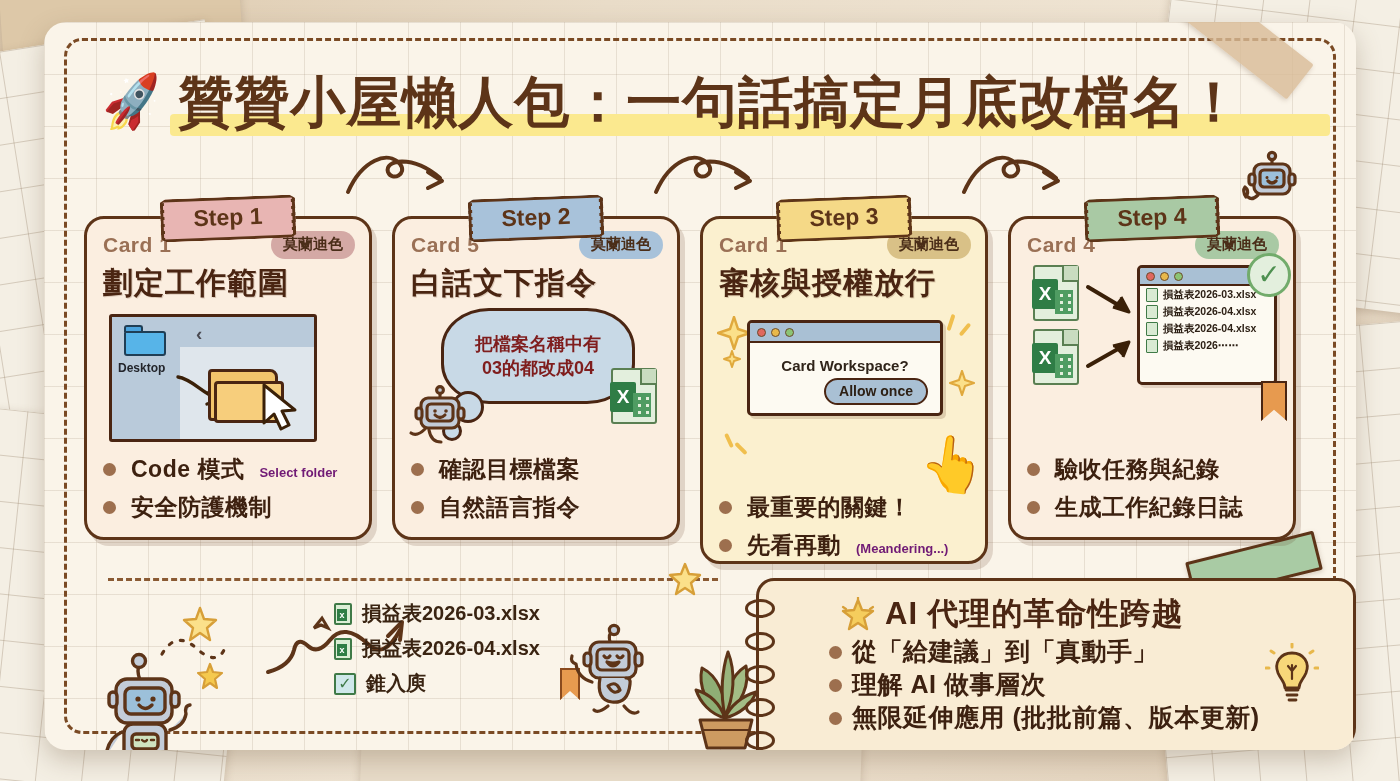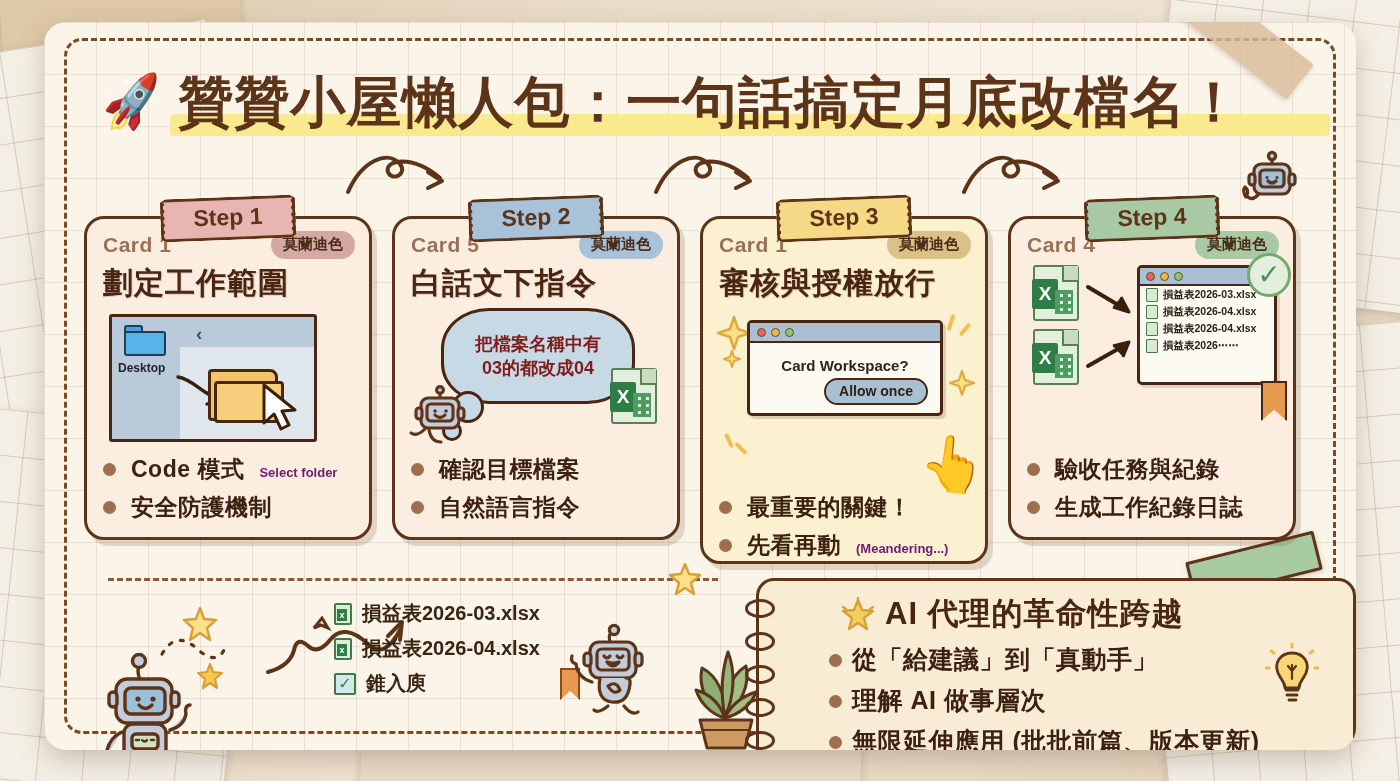--- a/index.html
+++ b/index.html
@@ -287,21 +287,21 @@
   .rings { position:absolute; left: -14px; top: 18px; }
   .ring {
     width: 30px; height: 19px; border: 3px solid #5d3418;
     border-radius: 50%; margin-bottom: 14px; background: transparent;
   }
   .panel-title {
     display:flex; align-items:center; gap: 10px;
     font-size: 31px; font-weight:700; color:#4a2512; letter-spacing:1px;
     margin-left: 30px; margin-top: 2px;
   }
-  .panel-bullet { display:flex; align-items:baseline; gap:10px; margin-top: 8px; margin-left: 18px; }
+  .panel-bullet { display:flex; align-items:baseline; gap:10px; margin-top: 0; margin-left: 18px; }
   .panel-bullet .btxt { font-size: 25px; }
   .bulb { position:absolute; right: 34px; top: 62px; font-size: 44px; }
 
   
   .doodle { position:absolute; pointer-events:none; }
   .robot-tr { position:absolute; right: 52px; top: 128px; }
   .robot-bl { position:absolute; left: 48px; top: 620px; }
   .robot-mid{ position:absolute; left: 520px; top: 600px; }
   .plant    { position:absolute; left: 632px; top: 618px; }
   .bk-bottom { position:absolute; left: 516px; top: 646px; width: 20px; height: 32px;

